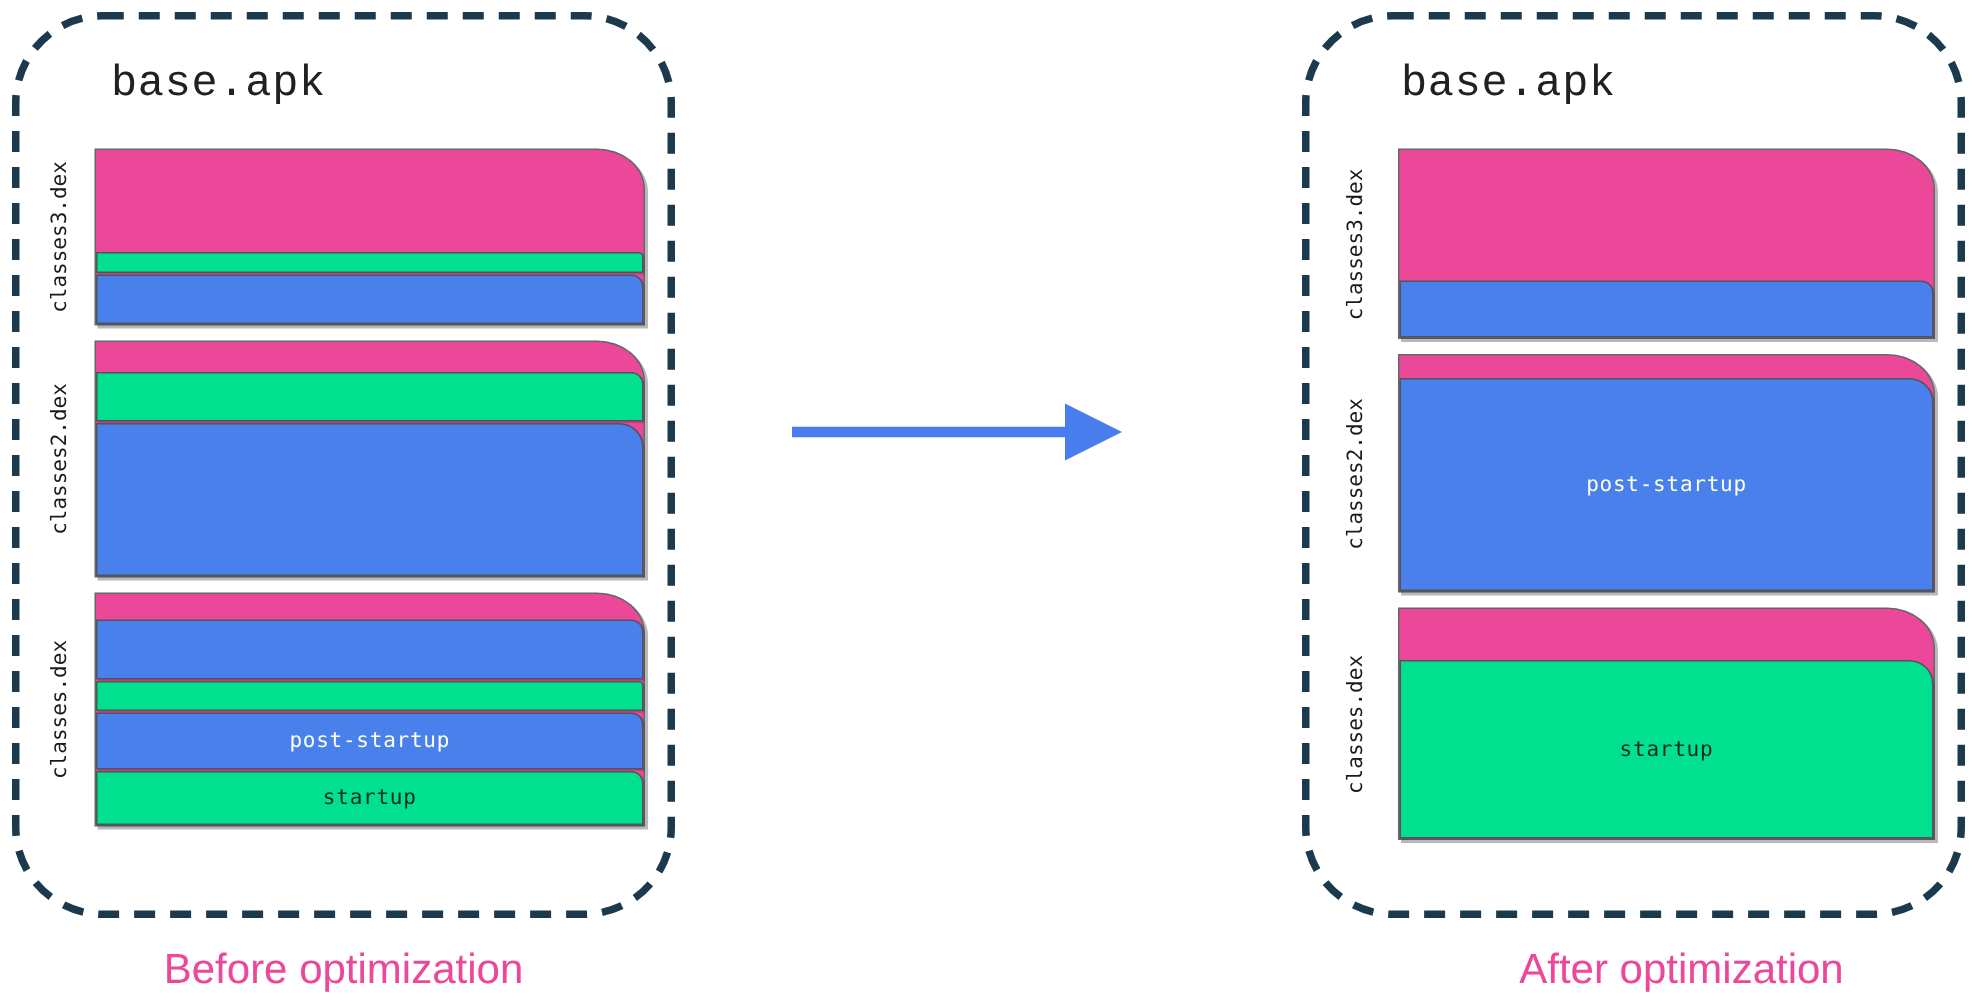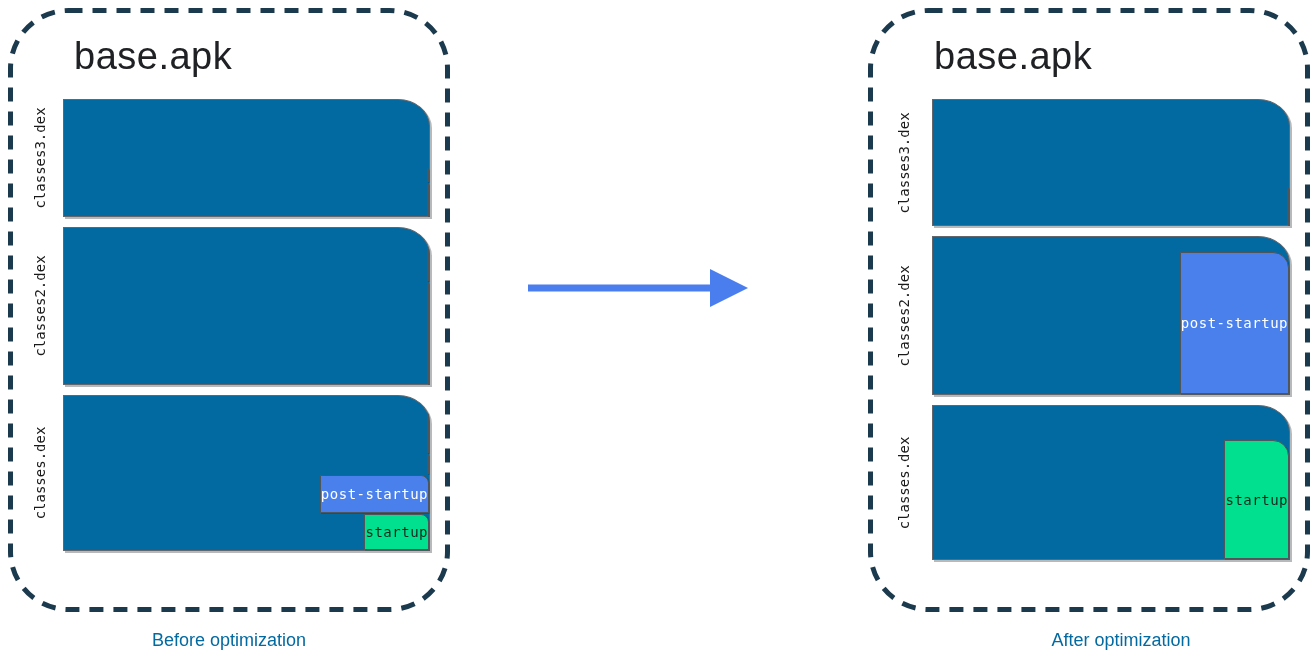--- a/index.html
+++ b/index.html
@@ -11,54 +11,54 @@
   .panel{
     position:absolute;top:8px;width:442px;height:604px;
     box-sizing:border-box;padding:30px 20px 0 8px;
   }
   .panel-left{left:8px;}
   .panel-right{left:868px;}
   .dash-svg{position:absolute;left:0;top:0;width:100%;height:100%;pointer-events:none;}
   .panel-content{position:relative;}
   .apk-title{
     margin:0 0 25px 58px;
-    font-size:38px;line-height:36px;font-weight:400;
+    font-size:29px;line-height:36px;font-weight:400;
     color:#202124;letter-spacing:0.5px;
-    font-family:Liberation Sans, sans-serif;
+    font-family:Liberation Mono, monospace;
   }
   .files{display:block;}
   .file-row{display:flex;margin-bottom:10px;}
   .label-col{flex:none;width:47px;position:relative;}
   .panel-right .label-col{width:56px;}
   .file-label{
     position:absolute;left:50%;top:50%;
     transform:translate(-50%,-50%) rotate(-90deg);
     white-space:nowrap;font-size:14px;color:#1a1a1a;
   }
   .page{
     flex:1;position:relative;box-sizing:border-box;
-    background:#0369a1;
+    background:#ec4899;
     border:1.5px solid #63676b;
     border-top-right-radius:32px 27px;
     box-shadow:2px 2px 0 rgba(96,100,104,.45);
-    display:flex;flex-direction:column;align-items:flex-end;
+    display:flex;flex-direction:column;
   }
   .page-free{flex:1;}
   .band{
     box-sizing:border-box;margin-top:1px;
     border:1px solid #4e565c;
     display:flex;align-items:center;justify-content:center;
     box-shadow:1px 1px 0 rgba(0,0,0,.15);
   }
   .band-label{font-size:14px;letter-spacing:.5px;}
   .arrow-svg{position:absolute;left:520px;top:262px;}
   .caption{
     position:absolute;top:630px;width:442px;text-align:center;
     font-family:"Liberation Sans","DejaVu Sans",sans-serif;
-    font-size:18px;color:#0369a1;
+    font-size:28px;color:#ec4899;
   }
   .caption-left{left:8px;}
   .caption-right{left:900px;}
 </style>
 </head>
 <body>
 
 <div class="panel panel-left">
   <svg class="dash-svg" viewBox="0 0 442 604">
     <rect class="dash-rect" x="2.5" y="2.5" width="437" height="599" rx="58" fill="none" stroke-width="5" stroke-dasharray="14 10" stroke="#1c3a4d"></rect>

